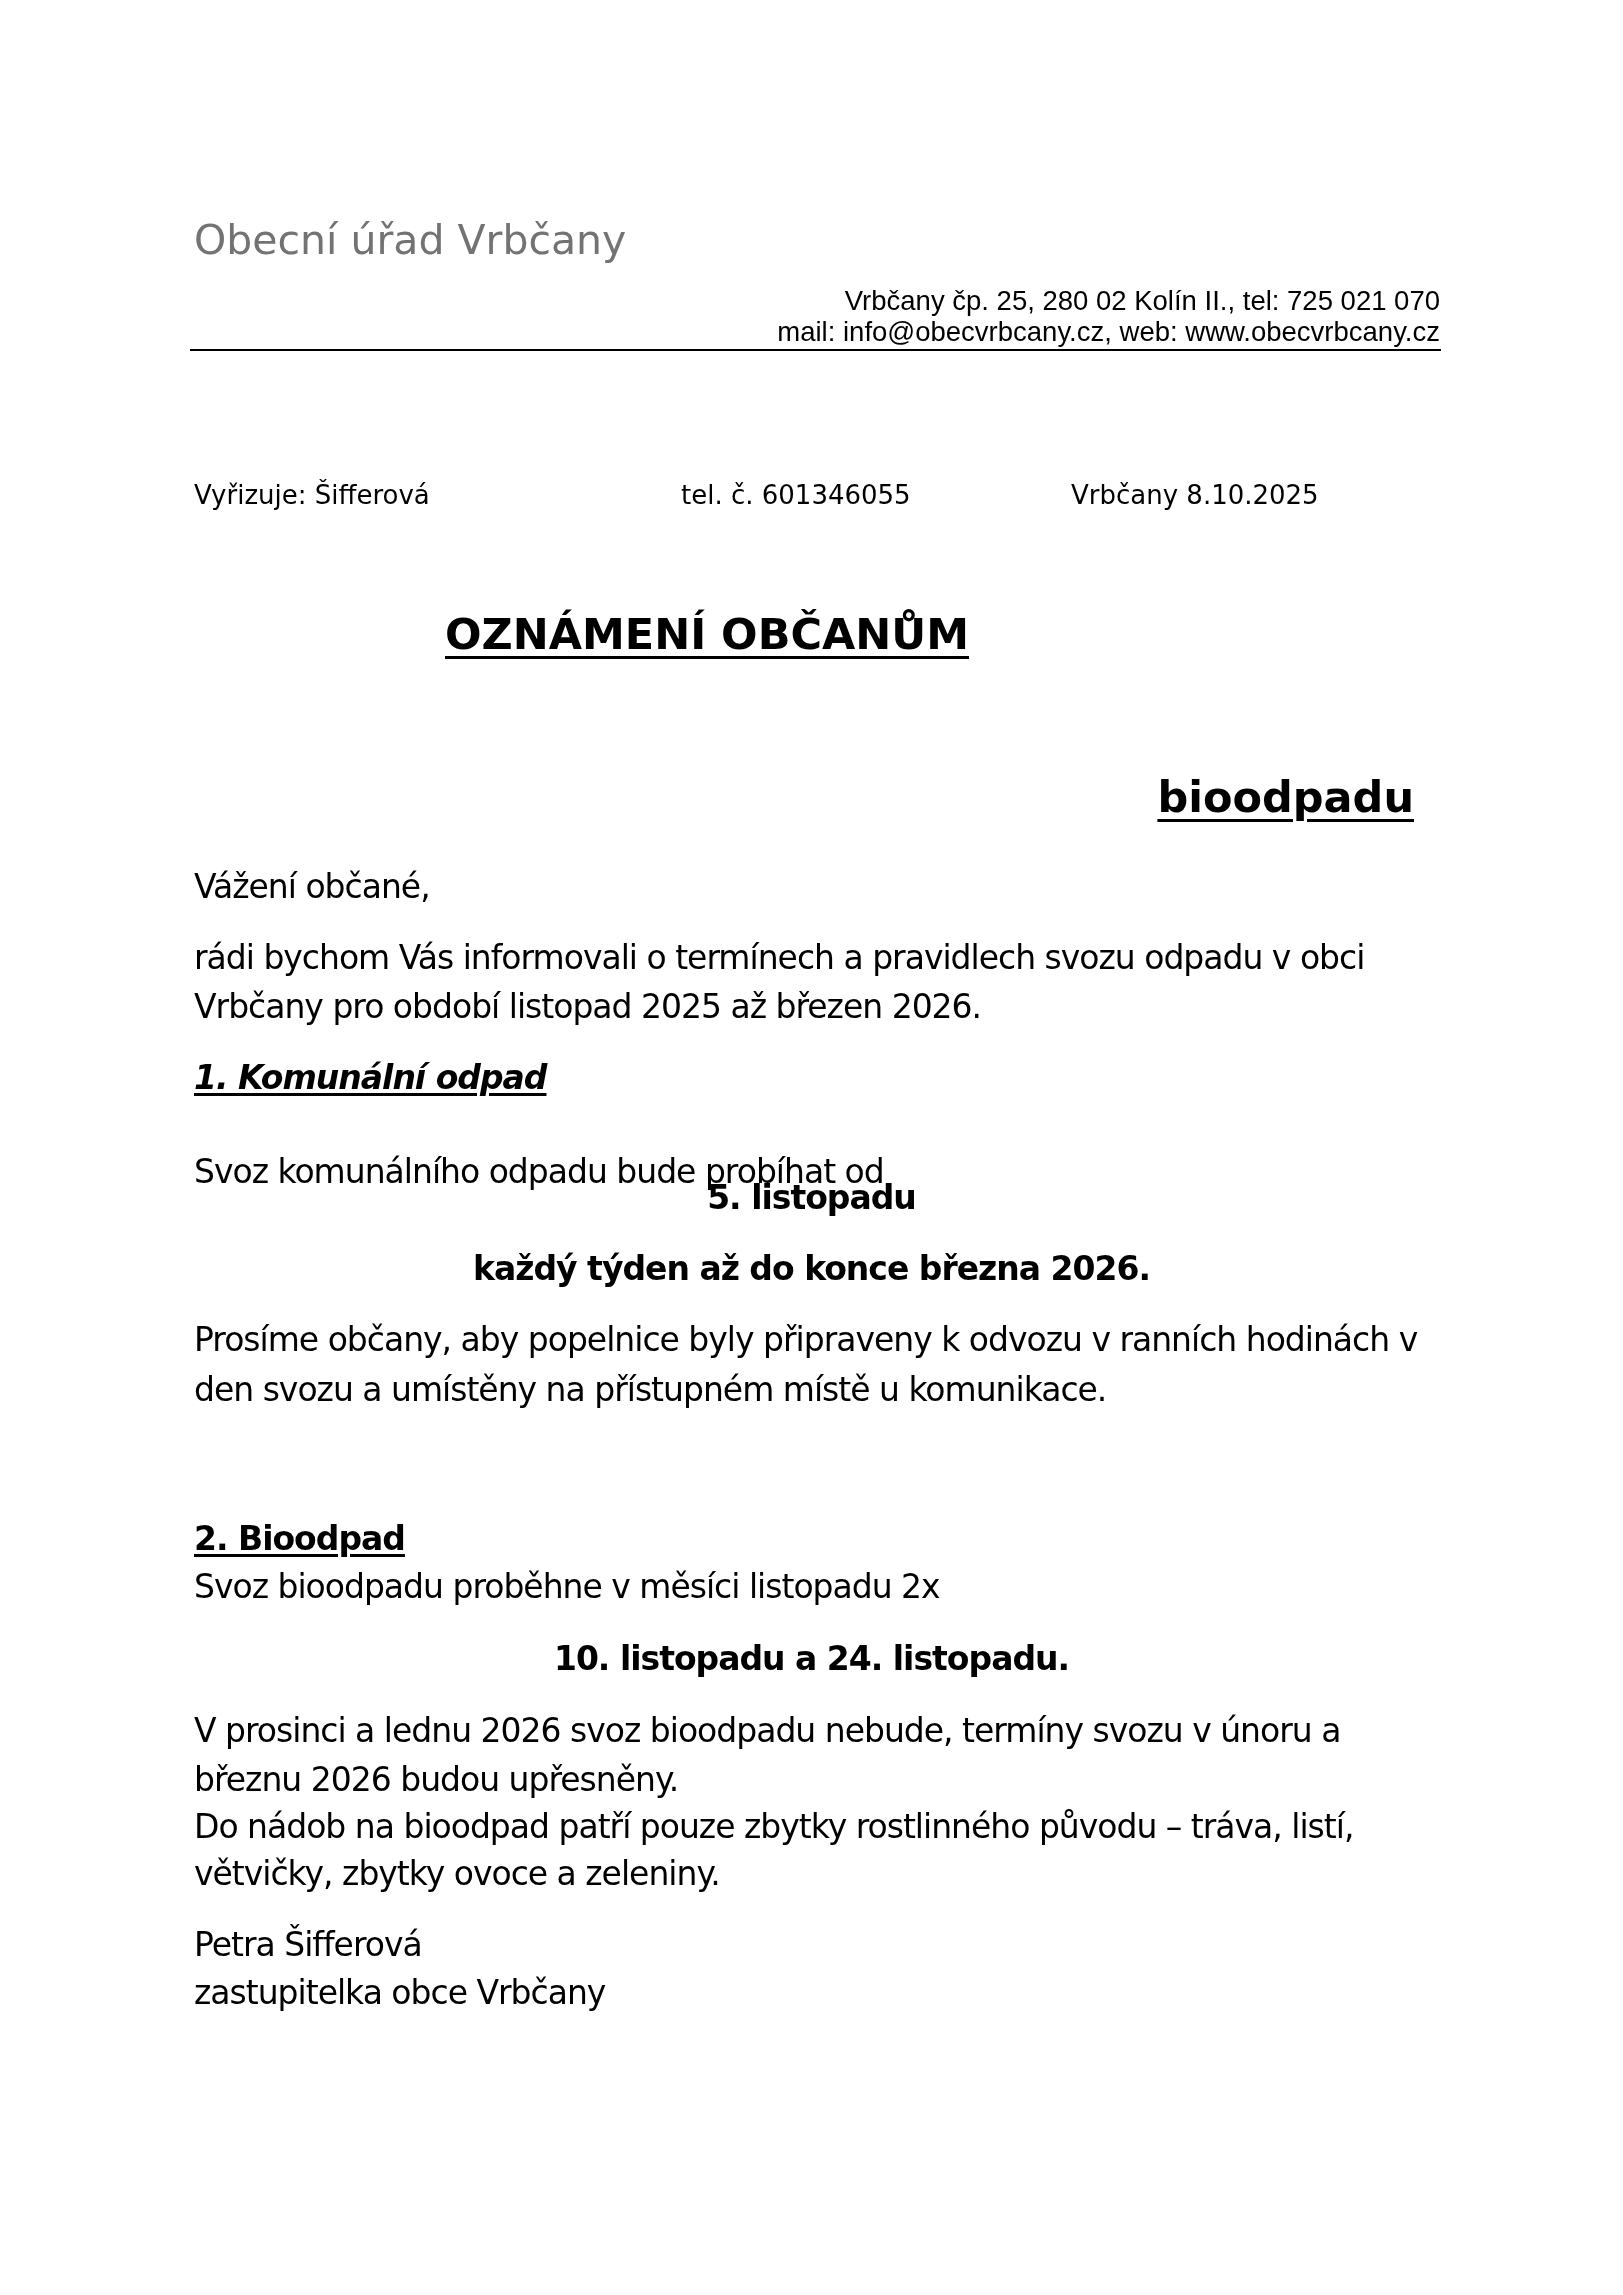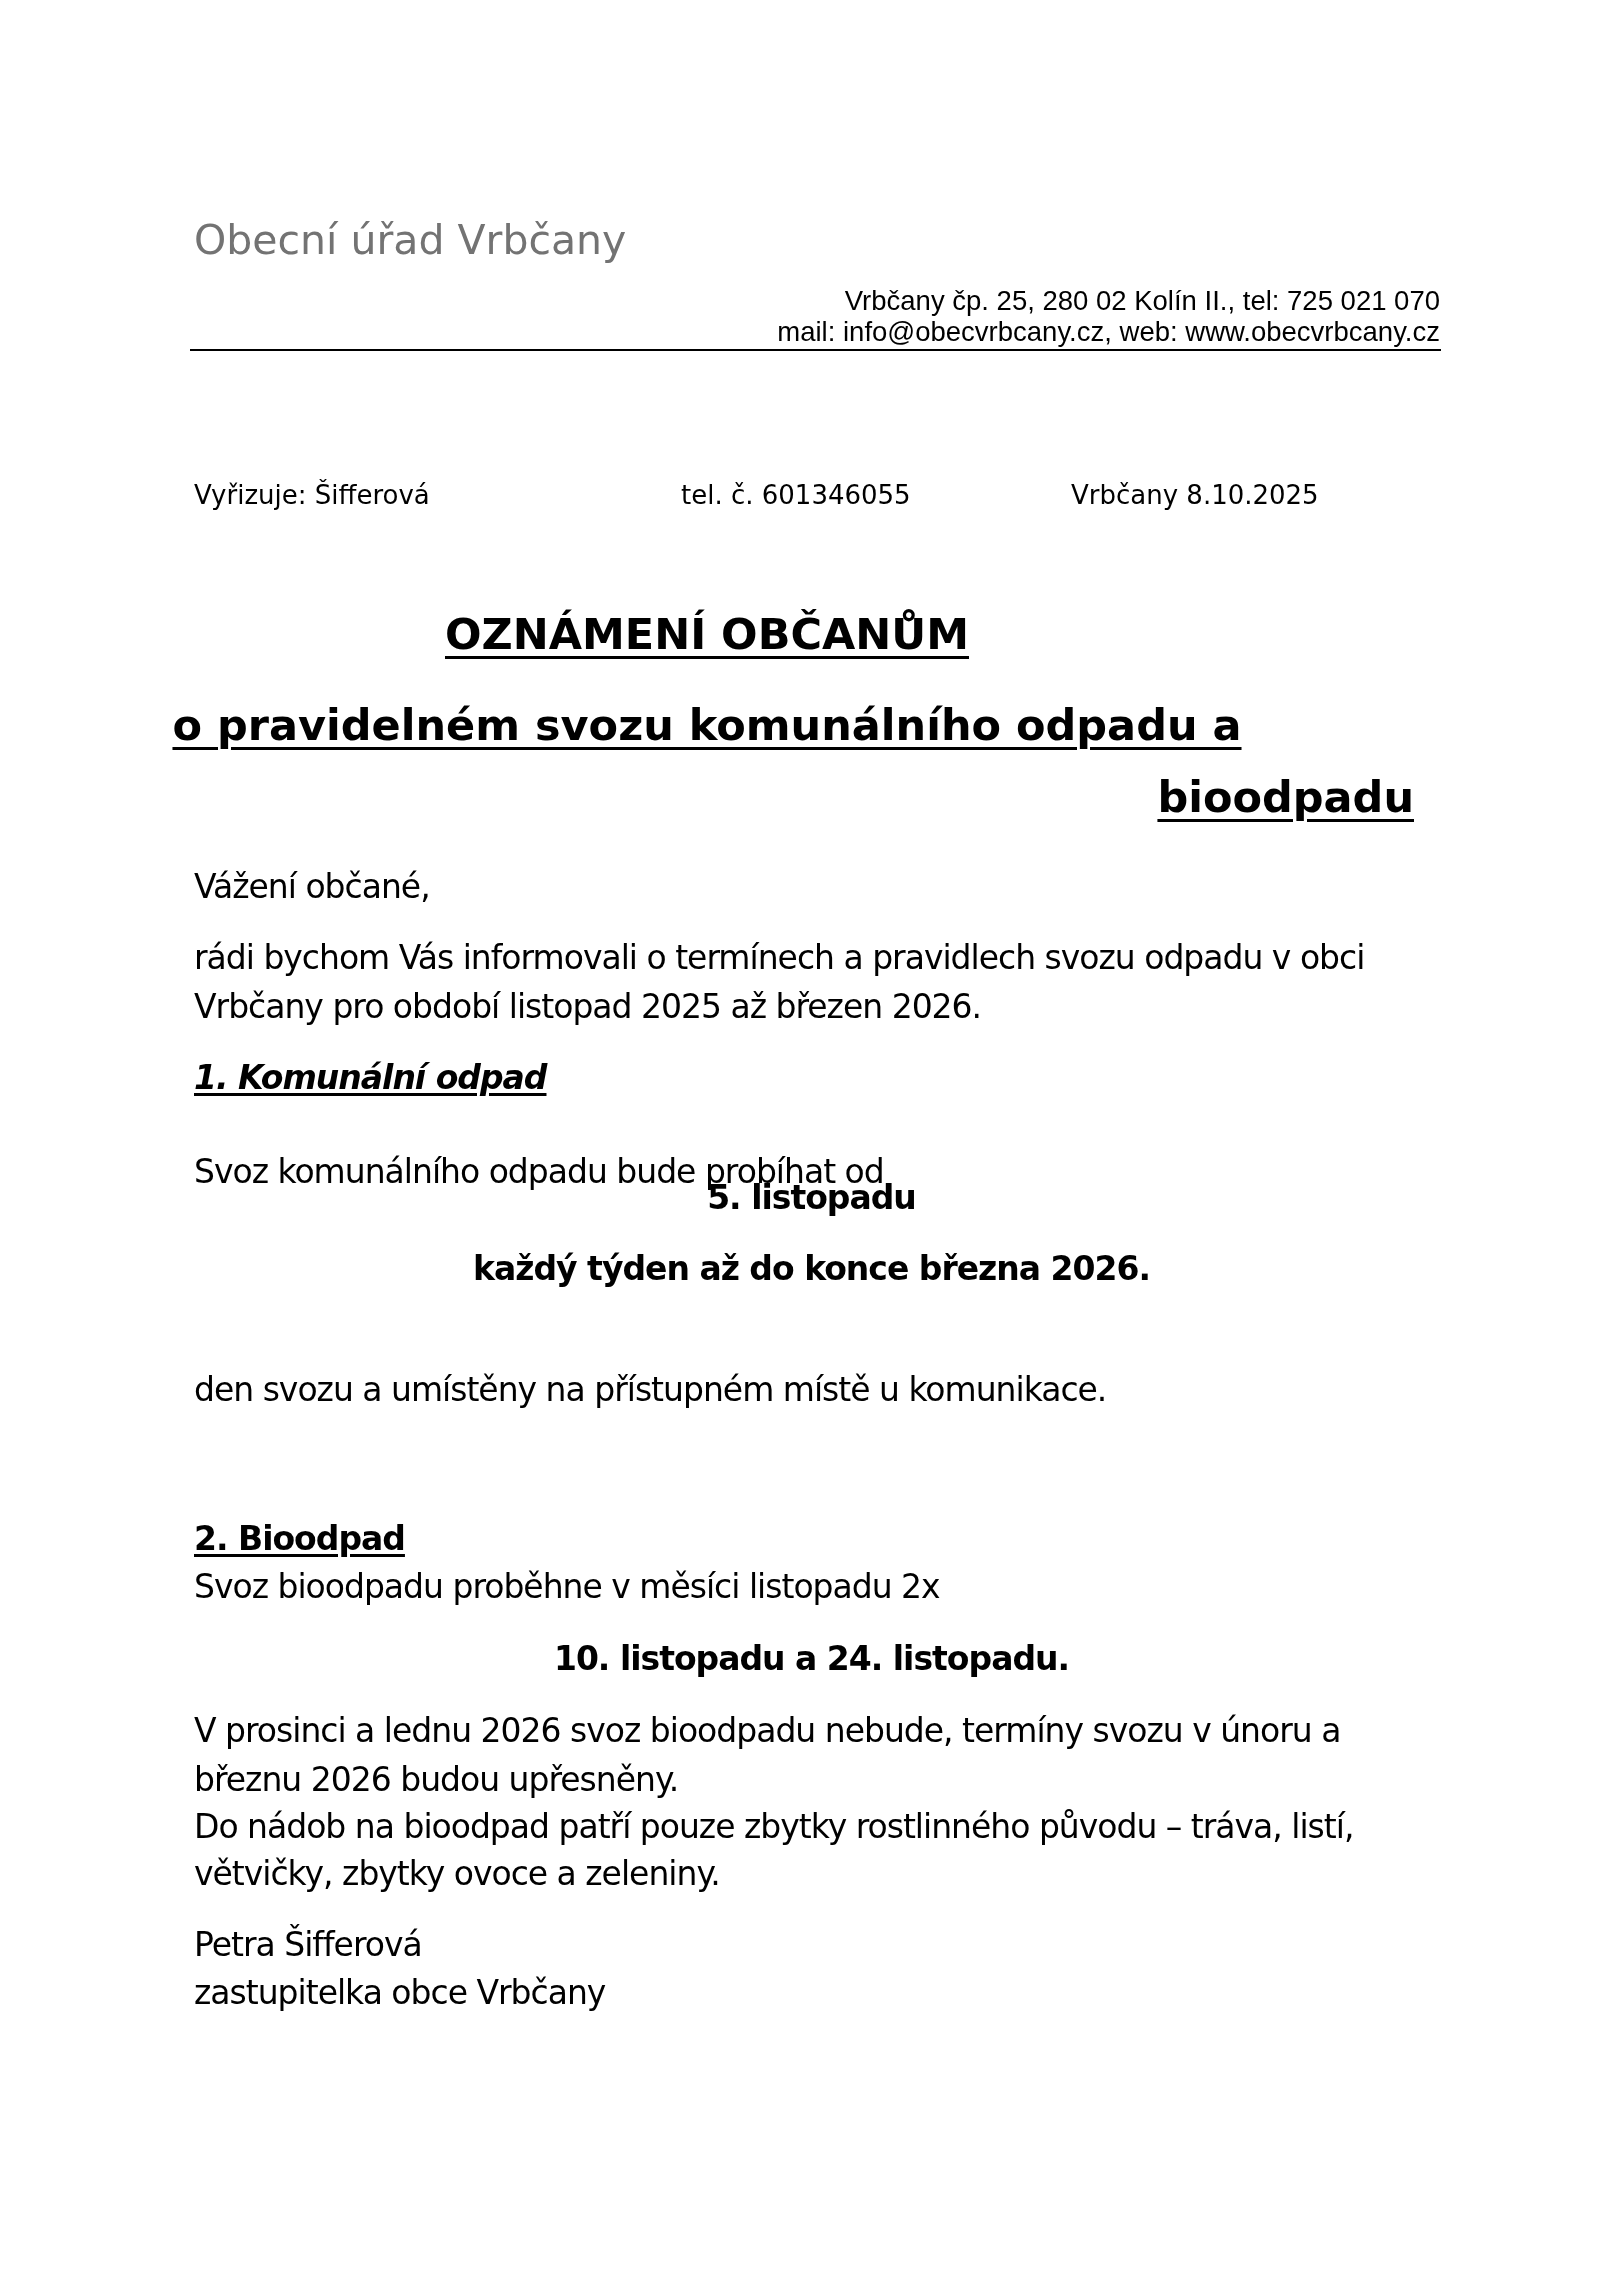--- a/index.html
+++ b/index.html
@@ -39,31 +39,31 @@
   <div class="abs org-name">Obecní úřad Vrbčany</div>
   <div class="abs contact contact-1">Vrbčany čp. 25, 280 02 Kolín II., tel: 725 021 070</div>
   <div class="abs contact contact-2">mail: info@obecvrbcany.cz, web: www.obecvrbcany.cz</div>
   <div class="abs header-rule"></div>
 
   <div class="abs meta meta-handler">Vyřizuje: Šifferová</div>
   <div class="abs meta meta-phone">tel. č. 601346055</div>
   <div class="abs meta meta-date">Vrbčany 8.10.2025</div>
 
   <div class="abs title title-1">OZNÁMENÍ OBČANŮM</div>
-  <div class="abs title title-2">o pravidelném svozu komunálního odpadu a</div>
   <div class="abs title title-3">bioodpadu</div>
 
   <div class="abs body-text" style="top:867px;">Vážení občané,</div>
   <div class="abs body-text" style="top:938px;">rádi bychom Vás informovali o termínech a pravidlech svozu odpadu v obci</div>
   <div class="abs body-text" style="top:987px;">Vrbčany pro období listopad 2025 až březen 2026.</div>
 
   <div class="abs section-heading" style="top:1058px;font-style:italic;">1. Komunální odpad</div>
   <div class="abs body-text" style="top:1152px;">Svoz komunálního odpadu bude probíhat od</div>
   <div class="abs center-bold" style="top:1178px;">5. listopadu</div>
   <div class="abs center-bold" style="top:1249px;">každý týden až do konce března 2026.</div>
+  <div class="abs body-text" style="top:1320px;">Prosíme občany, aby popelnice byly připraveny k odvozu v ranních hodinách v</div>
   <div class="abs body-text" style="top:1370px;">den svozu a umístěny na přístupném místě u komunikace.</div>
 
   <div class="abs section-heading" style="top:1519px;">2. Bioodpad</div>
   <div class="abs body-text" style="top:1567px;">Svoz bioodpadu proběhne v měsíci listopadu 2x</div>
   <div class="abs center-bold" style="top:1639px;">10. listopadu a 24. listopadu.</div>
   <div class="abs body-text" style="top:1711px;text-align:center;">V prosinci a lednu 2026 svoz bioodpadu nebude, termíny svozu v únoru a</div>
   <div class="abs body-text" style="top:1760px;">březnu 2026 budou upřesněny.</div>
   <div class="abs body-text" style="top:1807px;">Do nádob na bioodpad patří pouze zbytky rostlinného původu – tráva, listí,</div>
   <div class="abs body-text" style="top:1854px;">větvičky, zbytky ovoce a zeleniny.</div>
 

